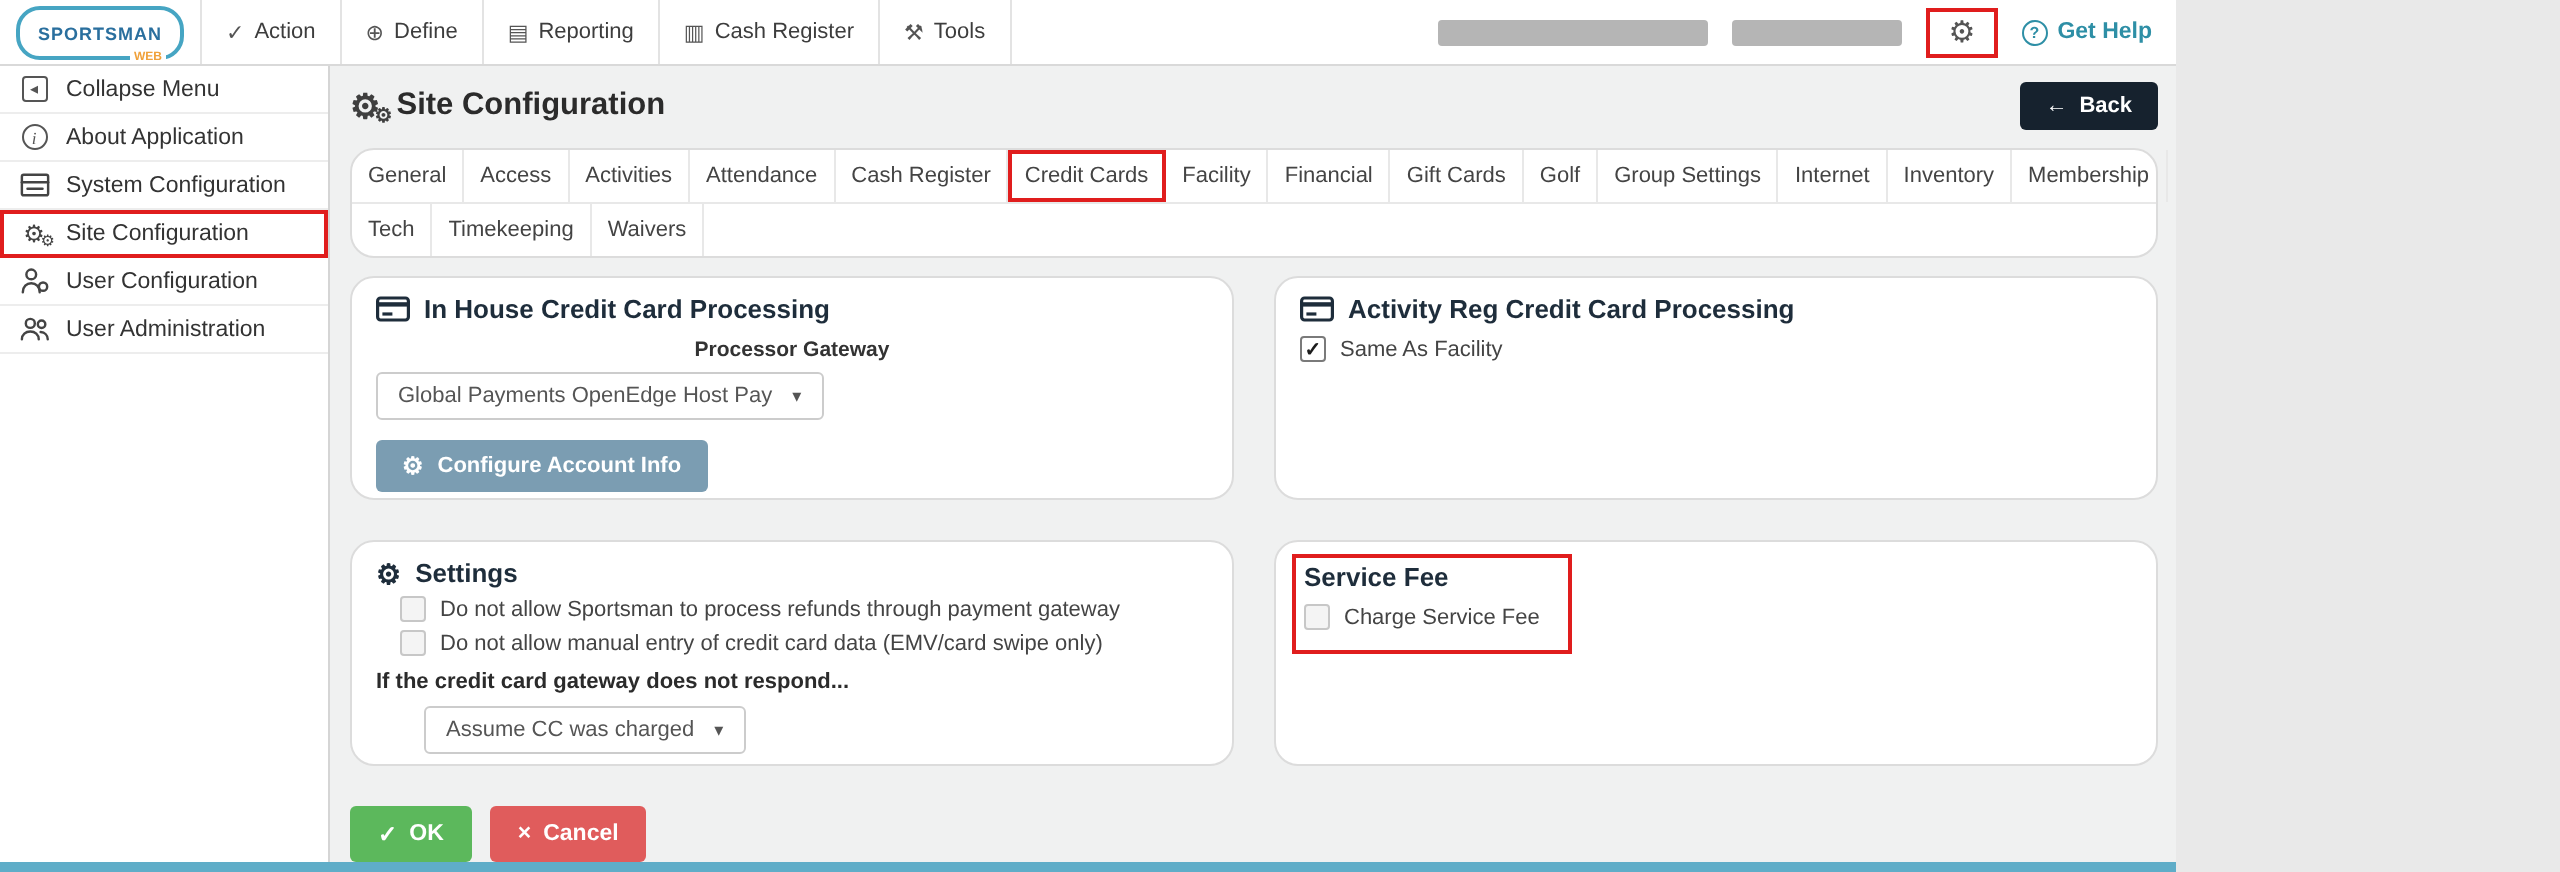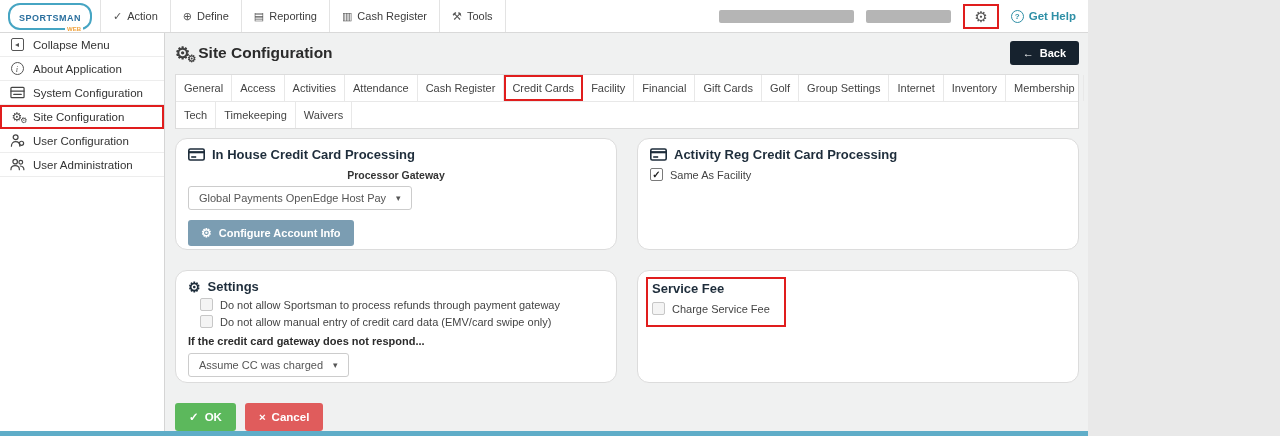--- a/index.html
+++ b/index.html
@@ -38,21 +38,21 @@
   svg.sic { width:15px; height:15px; stroke:#444; fill:none; stroke-width:1.3; stroke-linecap:round; stroke-linejoin:round; }
 
   
   .main { flex:1; background:#f0f1f1; padding:6px 9px 0 10px; display:flex; flex-direction:column; overflow:hidden; }
   .page-head { display:flex; justify-content:space-between; align-items:center; margin:2px 0 9px; }
   .page-title { display:flex; align-items:center; gap:8px; font-size:15.5px; font-weight:700; color:#2b2b2b; }
   .title-gears { position:relative; font-size:17px; color:#3f3f3f; line-height:1; }
   .title-gears .g2 { position:absolute; font-size:10px; right:-6px; bottom:-2px; }
   .btn-back { background:#16222e; color:#fff; border:none; border-radius:3px; font-size:11px; font-weight:700; padding:6px 13px; display:flex; gap:6px; align-items:center; cursor:pointer; font-family:inherit; }
 
-  .tab-card { background:#fff; border:1px solid #dcdcdc; border-radius:0; margin-bottom:9px; }
+  .tab-card { background:#fff; border:1px solid #dcdcdc; border-radius:12px; margin-bottom:9px; }
   .tab-row { display:flex; }
   .tab-row.r1 { border-bottom:1px solid #e8e8e8; }
   .tab { padding:7px 8px; font-size:11px; color:#444; border-right:1px solid #e8e8e8; white-space:nowrap; cursor:pointer; }
   .tab.selected { outline:2px solid #e01d1d; outline-offset:-2px; }
 
   .grid { display:grid; grid-template-columns:1fr 1fr; column-gap:20px; row-gap:20px; }
   .panel { background:#fff; border:1px solid #dcdcdc; border-radius:12px; padding:8px 12px; }
   .p-top { height:112px; } .p-bottom { height:113px; }
   .panel-title { display:flex; align-items:center; gap:7px; font-size:13px; font-weight:700; color:#1e2d3b; }
   svg.card-ic { width:17px; height:13px; stroke:#1e2d3b; fill:none; stroke-width:1.6; flex:0 0 17px; }
@@ -65,21 +65,21 @@
   .btn-configure { margin-top:10px; background:#7b9db2; color:#fff; border:none; border-radius:3px; font-size:11px; font-weight:700; padding:7px 13px; display:inline-flex; align-items:center; gap:7px; cursor:pointer; font-family:inherit; }
   .btn-configure .g { font-size:12px; line-height:1; }
 
   .cb-row { display:flex; align-items:center; gap:7px; margin-top:6px; }
   .cb { width:13px; height:13px; border:1px solid #c7c7c7; background:#f4f4f4; border-radius:2px; display:inline-flex; align-items:center; justify-content:center; flex:0 0 13px; cursor:pointer; font-size:10px; font-weight:700; color:#1c1c1c; }
   .cb.checked { background:#fff; border-color:#7a7a7a; }
   .cb-label { font-size:11px; color:#444; white-space:nowrap; }
   .indent { margin-left:12px; }
   .settings-panel .cb-row { margin-top:4px; }
   .gw-label { font-size:11px; font-weight:700; color:#2b2b2b; margin-top:7px; }
-  .sel-respond { margin-top:6px; margin-left:0; min-width:140px; }
+  .sel-respond { margin-top:6px; margin-left:24px; min-width:140px; }
 
   .sf-annot { display:inline-block; border:2px solid #e01d1d; padding:2px 14px 10px 4px; margin:-2px 0 0 -4px; }
   .sf-annot .panel-title { margin-bottom:2px; }
 
   .actions { display:flex; gap:9px; margin-top:20px; }
   .btn-action { color:#fff; border:none; border-radius:3px; font-size:11.5px; font-weight:700; padding:7px 14px; display:inline-flex; gap:6px; align-items:center; cursor:pointer; font-family:inherit; }
   .btn-ok { background:#5cb85c; } .btn-cancel { background:#e05c5c; }
 
   .bottom-strip { flex:0 0 5px; height:5px; background:#5fadc8; width:100%; }
 </style>

